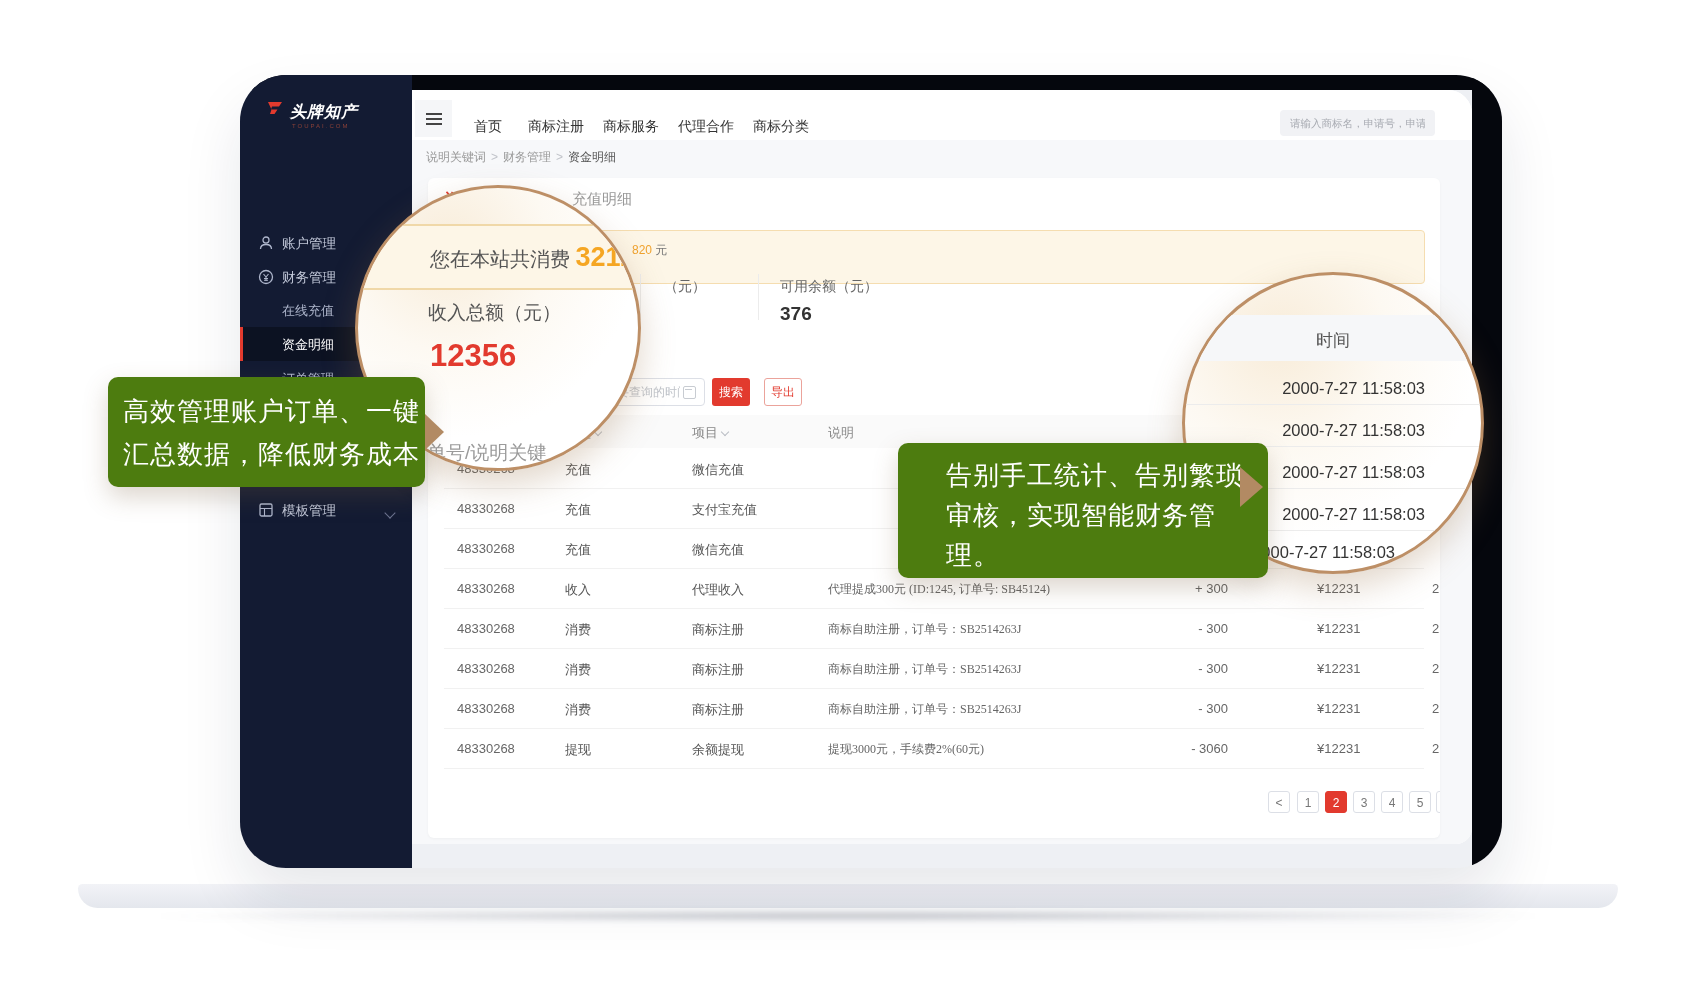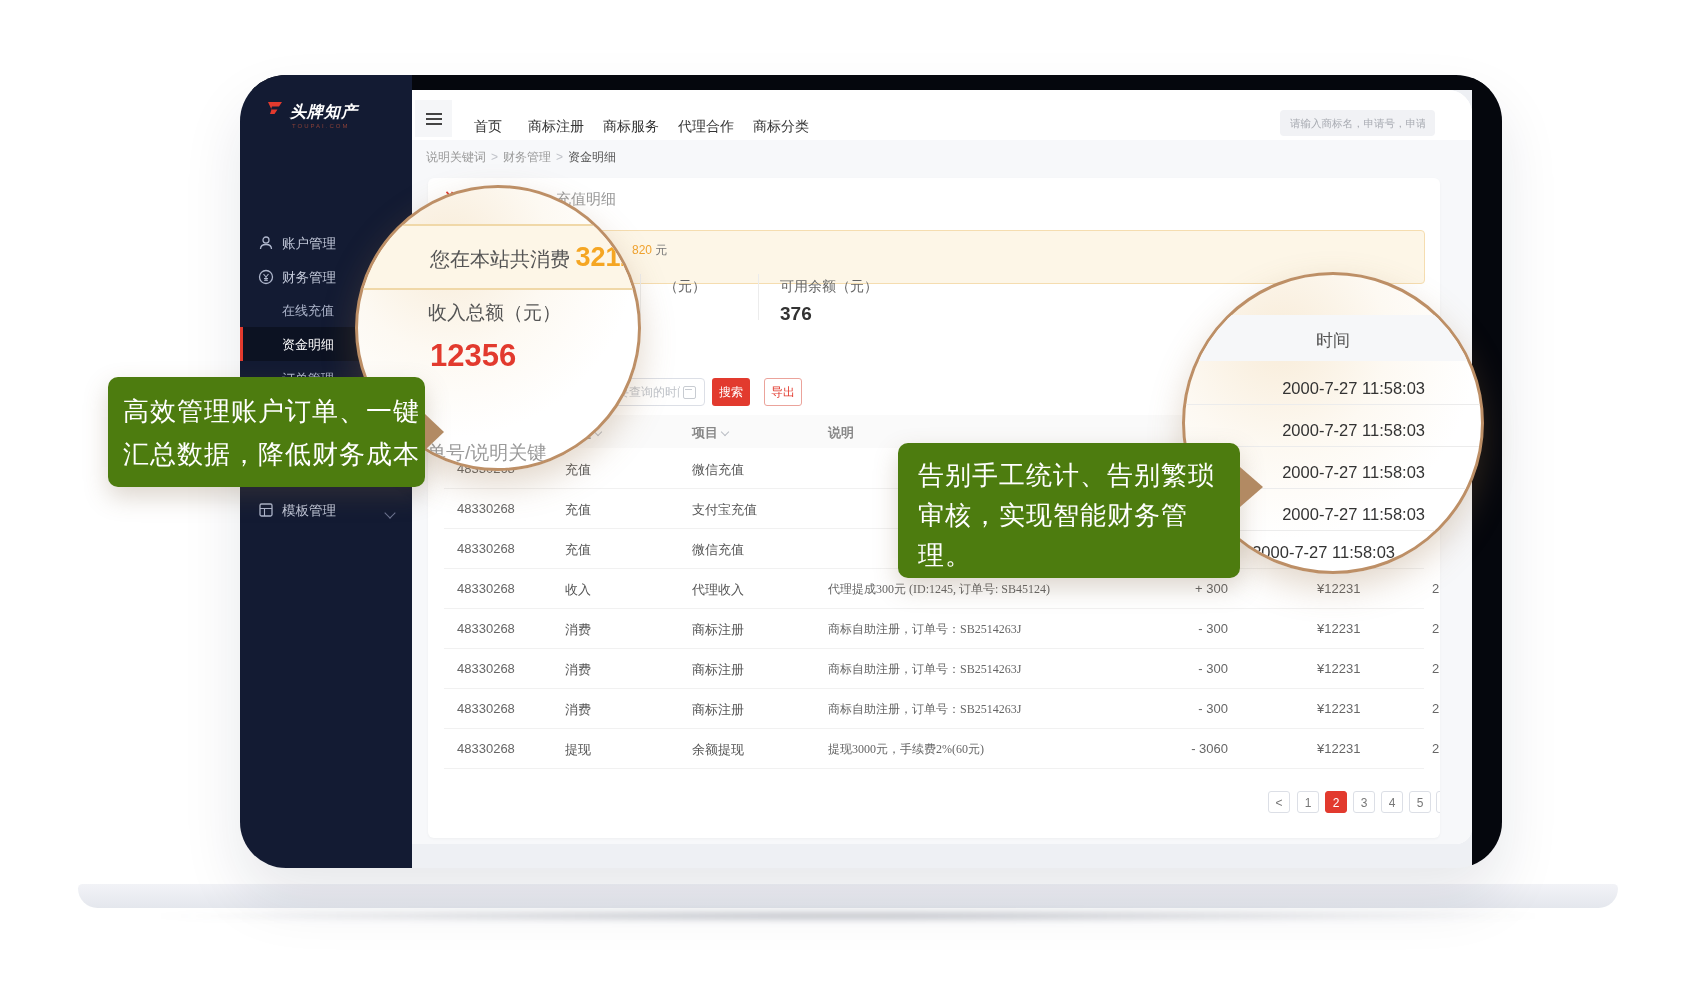--- a/index.html
+++ b/index.html
@@ -68,21 +68,21 @@
   .filter-input::placeholder{color:#bfc3c9;}
   .cal-icon{position:absolute;left:255px;top:208px;width:11px;height:11px;border:1px solid #c8ccd2;border-radius:2px;}
   .cal-icon:before{content:"";position:absolute;left:1px;top:2px;width:7px;height:1px;background:#c8ccd2;}
   .btn-search{position:absolute;left:284px;top:200px;width:38px;height:28px;background:#e23a2e;border:none;
               border-radius:3px;color:#fff;font-size:12px;cursor:pointer;}
   .btn-export{position:absolute;left:336px;top:200px;width:38px;height:28px;background:#fff;
               border:1px solid #eba39b;border-radius:3px;color:#e23a2e;font-size:12px;cursor:pointer;box-sizing:border-box;}
 
   
   .thead{position:absolute;left:16px;top:237px;width:980px;height:33px;background:#fafafa;}
-  .th{position:absolute;top:9px;font-size:13px;color:#888;white-space:nowrap;font-weight:bold;}
+  .th{position:absolute;top:9px;font-size:13px;color:#888;white-space:nowrap;}
   .sort{display:inline-block;width:5px;height:5px;border-right:1.2px solid #b9bdc4;border-bottom:1.2px solid #b9bdc4;
         transform:rotate(45deg);margin-left:4px;vertical-align:2px;}
   .trow{position:absolute;left:16px;width:980px;height:40px;border-bottom:1px solid #f1f1f1;}
   .tc{position:absolute;top:13px;font-size:13px;color:#666;white-space:nowrap;}
   .c1{left:13px;} .c2{left:121px;color:#555;} .c3{left:248px;color:#555;}
   .c4{left:384px;font-size:12px;font-family:Liberation Serif, serif;}
   .c5{left:674px;width:110px;text-align:right;}
   .c6{left:873px;}
   .c7{left:988px;}
 
@@ -110,21 +110,21 @@
   .zr-line{position:absolute;left:0;width:296px;height:1px;background:#ececec;}
 
   
   .callout{position:absolute;background:#4d7c0f;border-radius:10px;color:#fff;z-index:10;
            box-shadow:0 10px 24px rgba(120,90,60,.25);}
   .callout .line{white-space:nowrap;font-weight:500;letter-spacing:1px;}
   .co-left{left:108px;top:377px;width:317px;height:110px;}
   .co-left .line{font-size:26px;line-height:43px;margin-left:15px;}
   .co-left-arrow{position:absolute;left:425px;top:414px;width:0;height:0;z-index:10;
       border-top:18px solid transparent;border-bottom:18px solid transparent;border-left:19px solid #b28a63;}
-  .co-right{left:898px;top:443px;width:342px;height:135px;}
+  .co-right{left:898px;top:443px;width:342px;height:135px;padding-left:28px;}
   .co-right .line{font-size:26px;line-height:40px;margin-left:20px;}
   .co-right .line:first-child{margin-top:12px;}
   .co-left .line:first-child{margin-top:13px;}
   .co-right-arrow{position:absolute;left:1240px;top:467px;width:0;height:0;z-index:10;
       border-top:20px solid transparent;border-bottom:20px solid transparent;border-left:23px solid #b28a63;}
 
   
   .logo{position:absolute;left:26px;top:26px;}
   .logo-title{position:absolute;left:24px;top:1px;color:#fff;font-size:16px;font-weight:bold;font-style:italic;
               letter-spacing:1px;white-space:nowrap;}
@@ -217,21 +217,21 @@
       <div class="crumb-strip">
         <div class="crumb">
           <span>说明关键词</span><span class="sep">&gt;</span><span>财务管理</span><span class="sep">&gt;</span><span class="cur">资金明细</span>
         </div>
       </div>
 
       <div class="content">
         <div class="card">
 
           <span class="card-tab on" style="left:17px;">资金明细</span>
-          <span class="card-tab off" style="left:128px;">充值明细</span>
+          <span class="card-tab off" style="left:144px;">充值明细</span>
           <div class="tab-underline"></div>
 
           <div class="banner"></div>
           <div class="banner-suffix">
             <span class="amt">820</span><span> 元</span>
           </div>
 
           <span class="stat-label" style="left:28px;top:100px;">收入总额（元）</span>
           <span class="abs" style="left:28px;top:124px;font-size:26px;font-weight:bold;color:#e23a2e;">12356</span>
           <div class="stat-div" style="left:212px;"></div>

